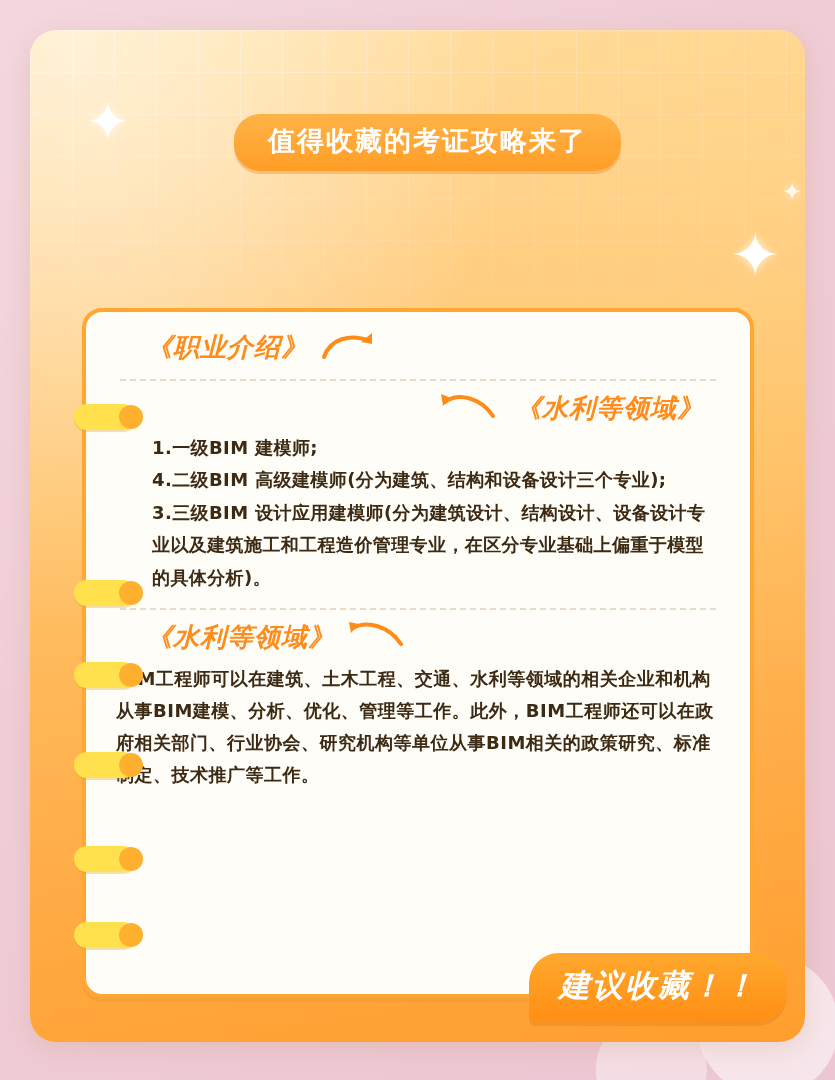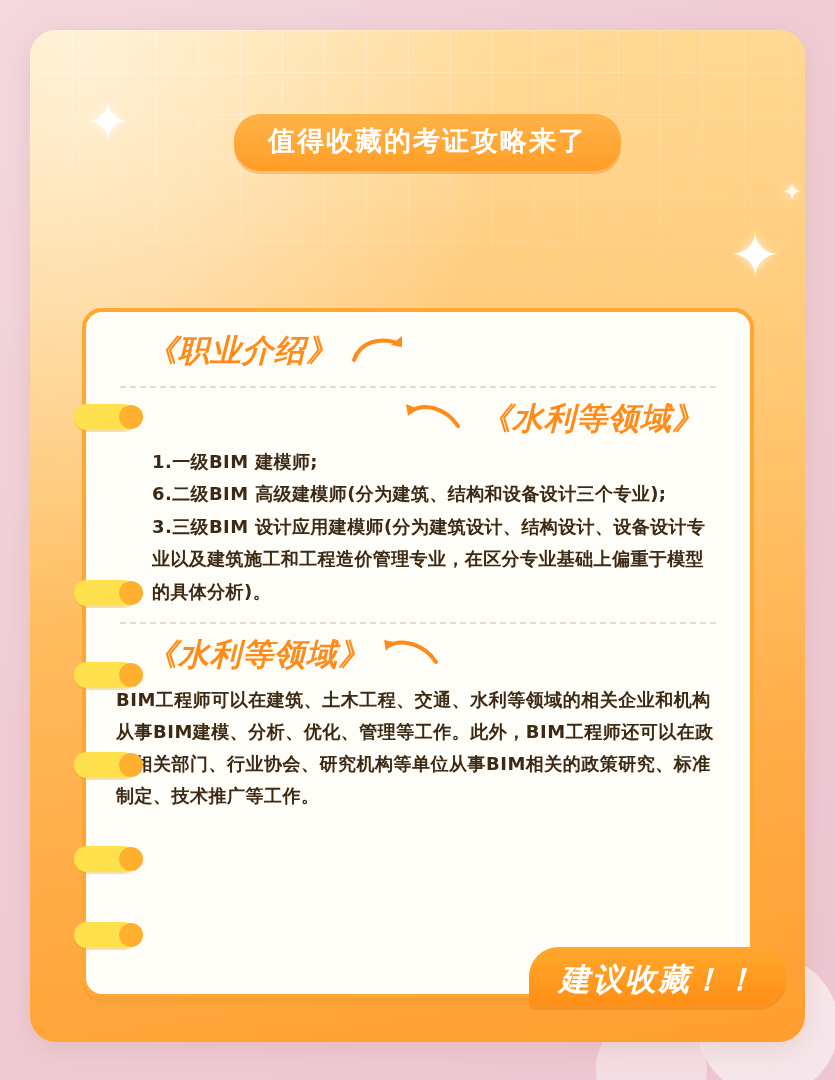--- a/index.html
+++ b/index.html
@@ -136,21 +136,21 @@
   }
   .tab.t1 { top: 92px; }
   .tab.t2 { top: 268px; }
   .tab.t3 { top: 350px; }
   .tab.t4 { top: 440px; }
   .tab.t5 { top: 534px; }
   .tab.t6 { top: 610px; }
 
   .section-head {
     font-family: Liberation Sans, sans-serif;
-    font-size: 31px;
+    font-size: 26px;
     font-weight: 700;
     font-style: italic;
     color: #ff8c1a;
     letter-spacing: 1px;
     text-shadow: 1px 1px 0 rgba(255,255,255,0.9);
   }
   .head-row {
     display: flex;
     align-items: center;
     gap: 12px;
@@ -191,22 +191,22 @@
   .divider {
     border-top: 2px dashed #e7dccb;
     margin: 14px 4px 10px 4px;
     height: 0;
   }
 
   
   .cta {
     position: absolute;
     right: 18px;
-    bottom: 36px;
-    padding: 12px 30px 5px;
+    bottom: 20px;
+    padding: 12px 30px 15px;
     border-radius: 30px 30px 30px 6px;
     background: linear-gradient(180deg, #ffa82e, #ff8f14);
     color: #ffffff;
     font-family: "DejaVu Sans", "Liberation Sans", sans-serif;
     font-size: 31px;
     font-weight: 700;
     font-style: italic;
     letter-spacing: 2px;
     box-shadow: 0 4px 0 rgba(220,120,20,0.35);
     white-space: nowrap;
@@ -255,21 +255,21 @@
     <div>
       <div class="head-row right">
         <svg class="arrow-swoosh" viewBox="0 0 66 34">
           <path d="M8 10 C22 0 44 6 56 24" fill="none" stroke="#ff8c1a" stroke-width="4" stroke-linecap="round"></path>
           <path d="M4 2 L14 6 L6 14 Z" fill="#ff8c1a"></path>
         </svg>
         <div class="section-head">《水利等领域》</div>
       </div>
       <div class="list">
         <div class="li">1.一级BIM 建模师;</div>
-        <div class="li">6.二级BIM 高级建模师(分为建筑、结构和设备设计三个专业);</div>
+        <div class="li">4.二级BIM 高级建模师(分为建筑、结构和设备设计三个专业);</div>
         <div class="li">3.三级BIM 设计应用建模师(分为建筑设计、结构设计、设备设计专业以及建筑施工和工程造价管理专业，在区分专业基础上偏重于模型的具体分析)。</div>
       </div>
     </div>
 
     <div class="divider"></div>
 
     <div>
       <div class="head-row left">
         <div class="section-head">《水利等领域》</div>
         <svg class="arrow-swoosh" viewBox="0 0 66 34">

